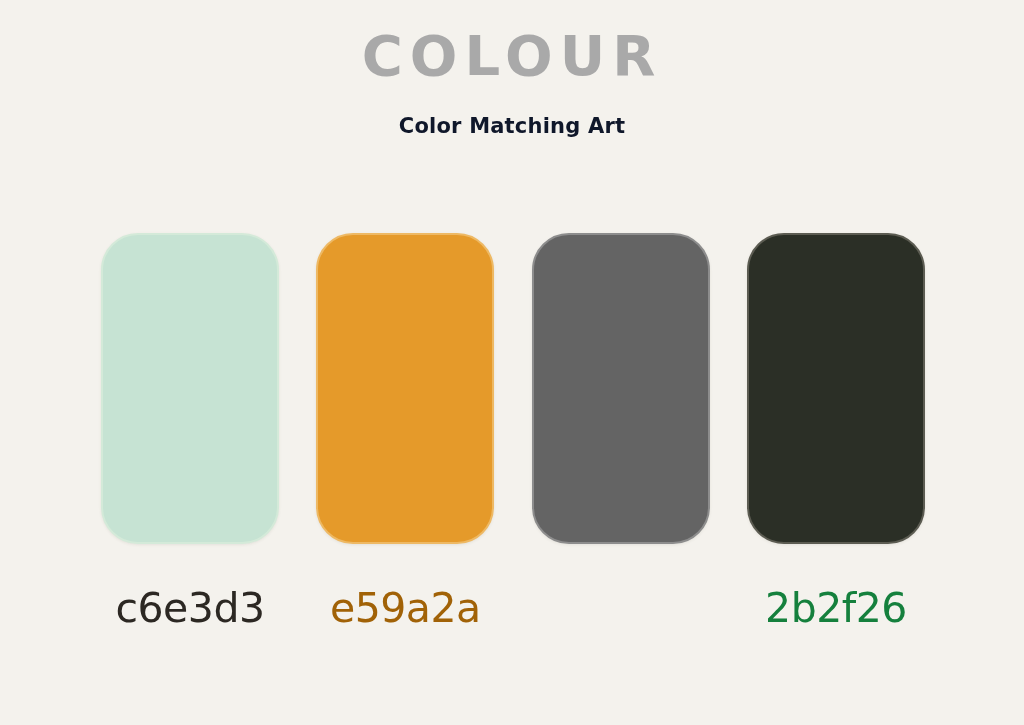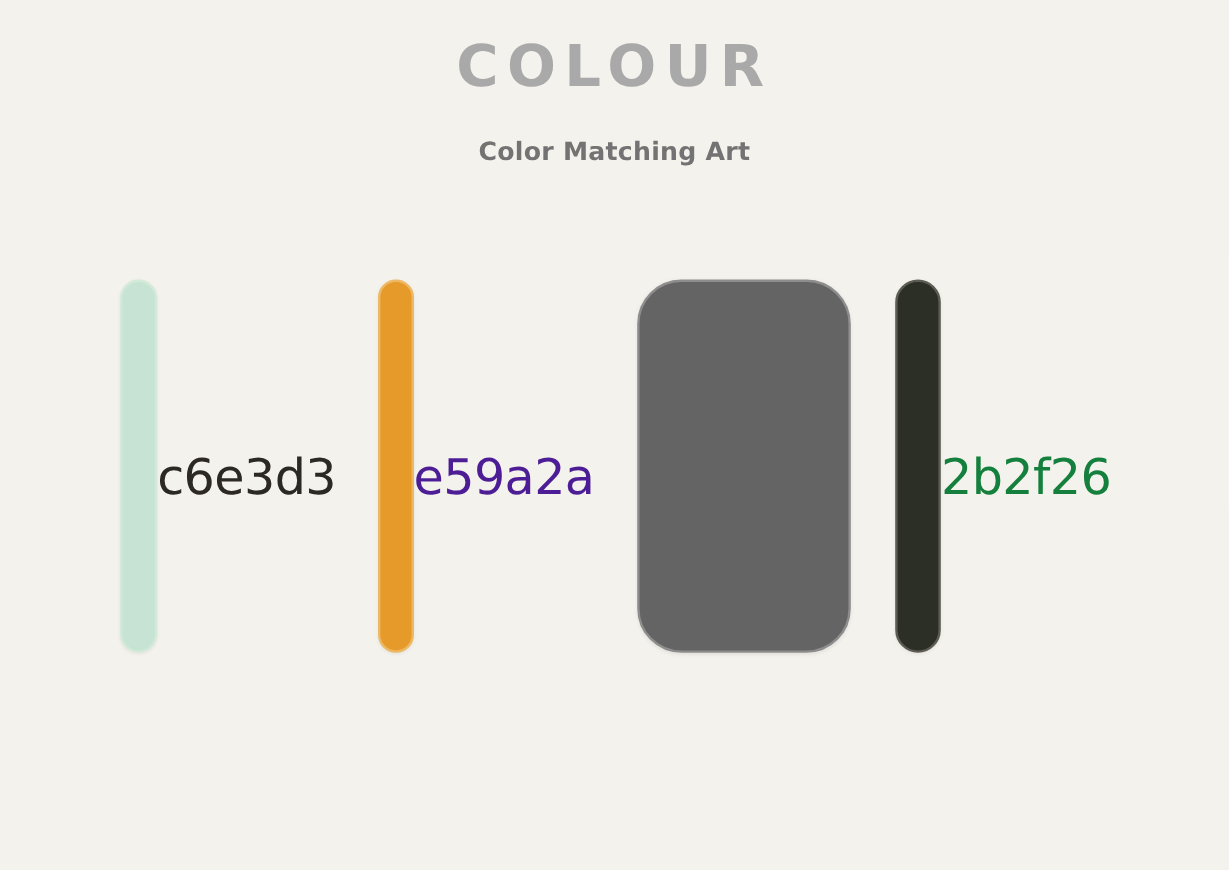--- a/index.html
+++ b/index.html
@@ -30,21 +30,21 @@
   }
 
   #main-title {
     margin: 0;
     padding: 0;
     position: absolute;
     left: 0;
     top: 21px;
     width: 1024px;
     font-family: "DejaVu Sans", sans-serif;
-    font-size: 48px;
+    font-size: 56px;
     font-weight: 700;
     letter-spacing: 7px;
     color: #a9a9a9;
     line-height: 70px;
     text-align: center;
     white-space: nowrap;
   }
 
   #subtitle {
     margin: 0;
@@ -72,22 +72,23 @@
     height: 420px;
     display: flex;
     flex-direction: row;
     align-items: flex-start;
     justify-content: space-between;
   }
 
   .swatch-cell {
     width: 180px;
     display: flex;
-    flex-direction: row;
+    flex-direction: column;
     align-items: center;
+    gap: 20px;
   }
 
   .swatch-chip {
     width: 178px;
     height: 311px;
     border-radius: 37px;
     box-sizing: border-box;
     box-shadow: 0 1px 3px rgba(90, 84, 70, 0.10);
   }
 
@@ -102,33 +103,33 @@
     white-space: nowrap;
   }
 </style>
 </head>
 <body>
 
 <div id="poster" style="background: rgb(244, 242, 237);">
 
   <div id="header">
     <div id="main-title" style="color: rgb(169, 169, 169);">COLOUR</div>
-    <div id="subtitle" style="color: #737373;">Color Matching Art</div>
+    <div id="subtitle" style="color: #0f172a;">Color Matching Art</div>
   </div>
 
   <div id="palette">
 
     <div class="swatch-cell">
       <div class="swatch-chip" style="background: rgb(198, 227, 211); border: 2px solid rgb(212, 234, 217);"></div>
       <div class="swatch-label" style="color: rgb(44, 40, 35);">c6e3d3</div>
     </div>
 
     <div class="swatch-cell">
       <div class="swatch-chip" style="background: rgb(229, 154, 42); border: 2px solid rgb(238, 185, 100);"></div>
-      <div class="swatch-label" style="color: #4c1d95;">e59a2a</div>
+      <div class="swatch-label" style="color: #a16207;">e59a2a</div>
     </div>
 
     <div class="swatch-cell">
       <div class="swatch-chip" style="background: rgb(100, 100, 100); border: 2px solid rgb(141, 141, 141);"></div>
     </div>
 
     <div class="swatch-cell">
       <div class="swatch-chip" style="background: rgb(43, 47, 38); border: 2px solid rgb(92, 92, 82);"></div>
       <div class="swatch-label" style="color: #15803d;">2b2f26</div>
     </div>

